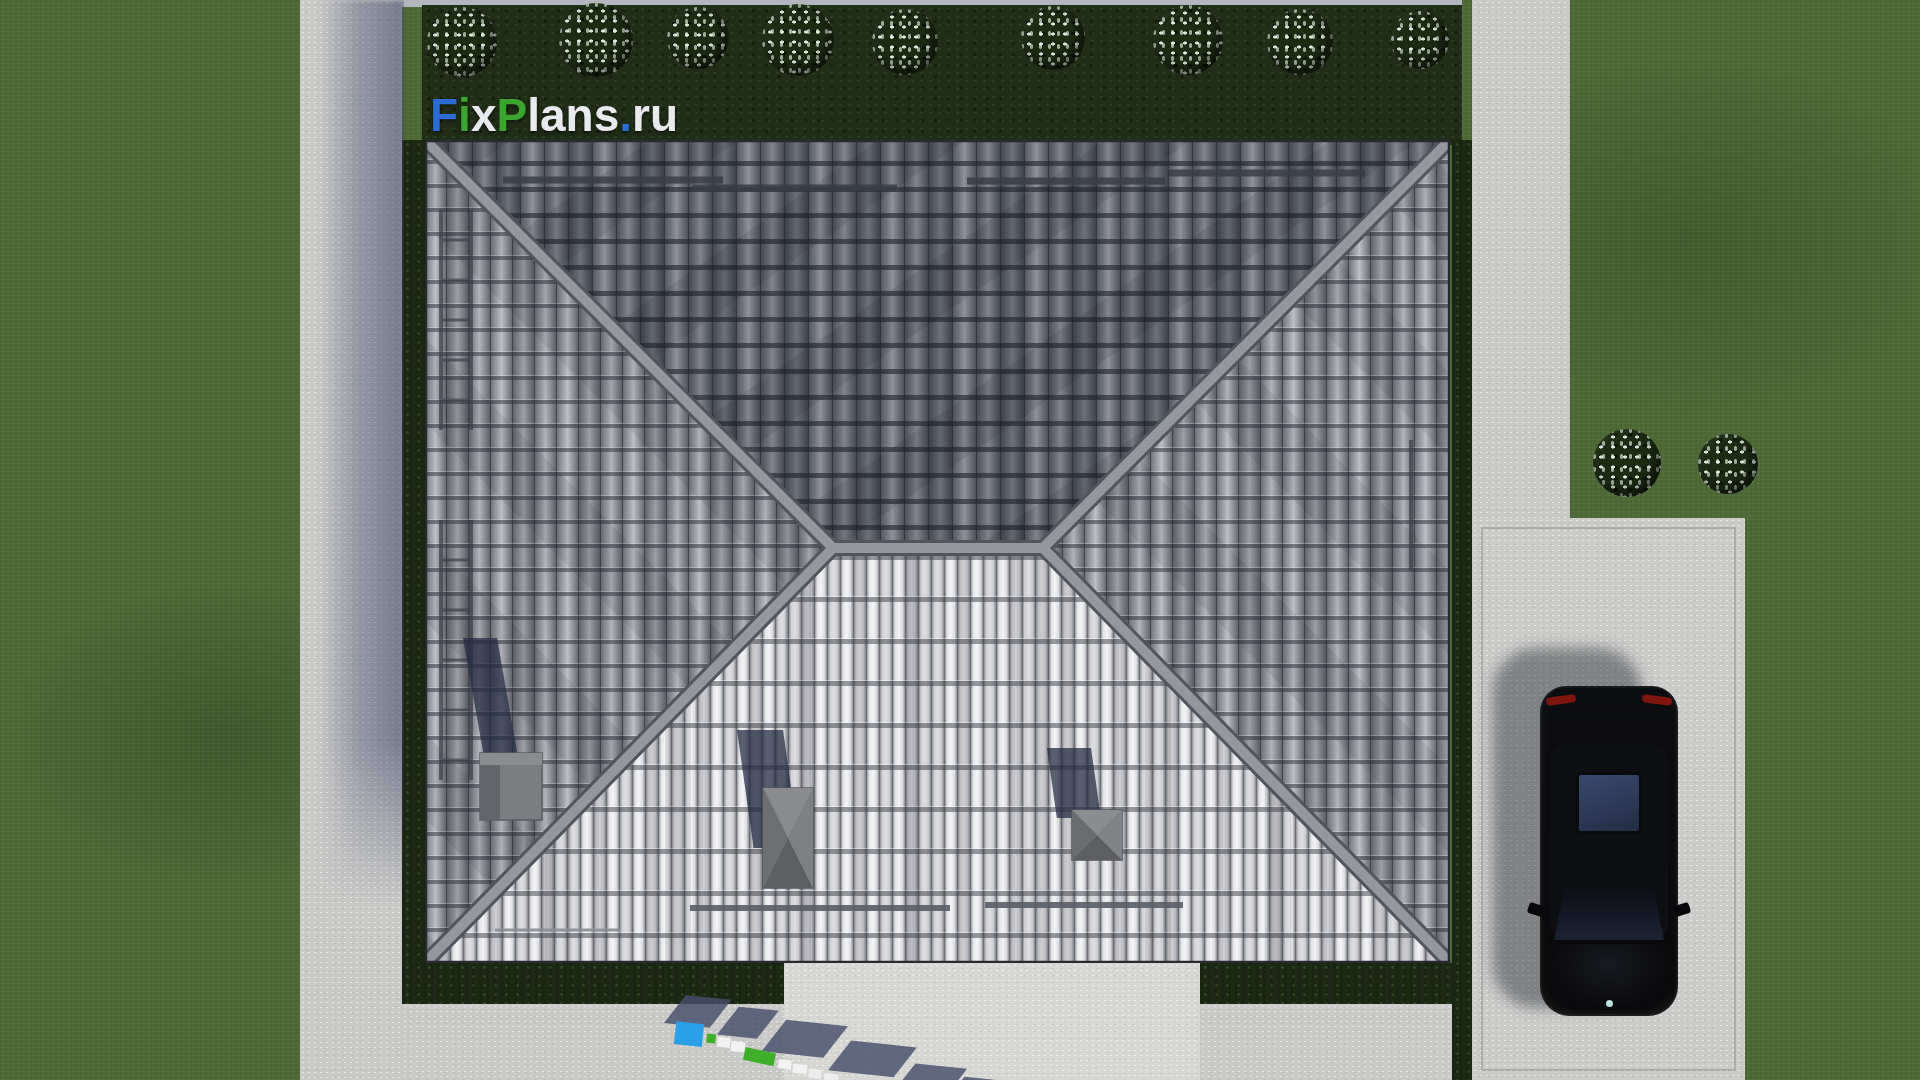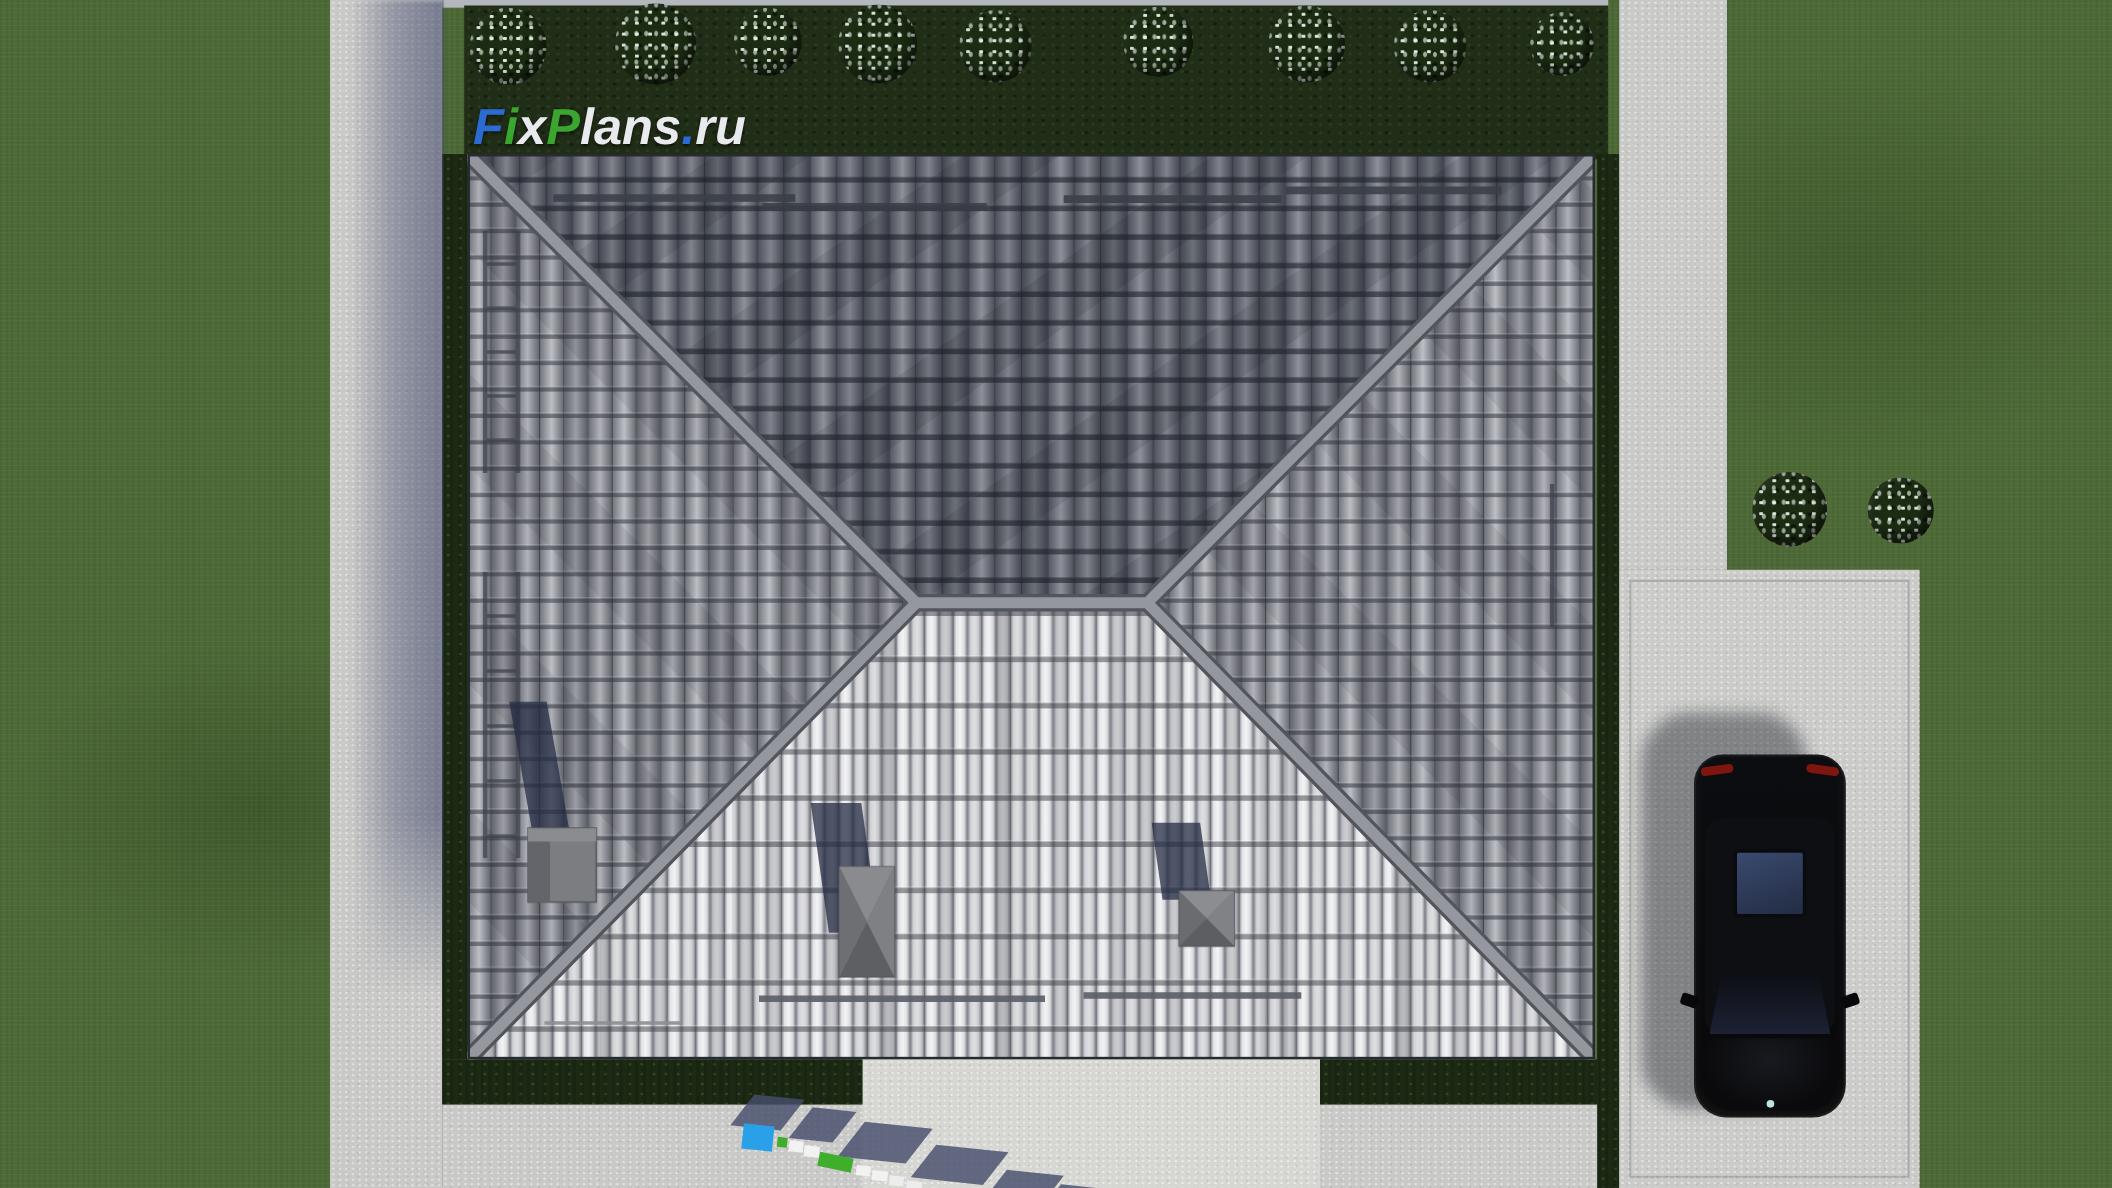--- a/index.html
+++ b/index.html
@@ -263,21 +263,21 @@
   <div class="bush" style="left:762px;top:4px;width:72px;height:72px;"></div>
   <div class="bush" style="left:872px;top:9px;width:66px;height:66px;"></div>
   <div class="bush" style="left:1021px;top:6px;width:64px;height:64px;"></div>
   <div class="bush" style="left:1153px;top:5px;width:70px;height:70px;"></div>
   <div class="bush" style="left:1267px;top:9px;width:66px;height:66px;"></div>
   <div class="bush" style="left:1391px;top:11px;width:58px;height:58px;"></div>
 
   <div class="bush" style="left:1593px;top:429px;width:68px;height:68px;"></div>
   <div class="bush" style="left:1698px;top:434px;width:60px;height:60px;"></div>
 
-  <div class="abs logo-top" style="left:430px;top:92px;font-style:italic;">
+  <div class="abs logo-top" style="left:430px;top:92px;">
     <span style="color: rgb(43, 108, 212);">F</span><span style="color: rgb(58, 165, 47);">i</span><span style="color: rgb(233, 234, 238);">x</span><span style="color: rgb(58, 165, 47);">P</span><span style="color: rgb(233, 234, 238);">lans</span><span style="color: rgb(43, 108, 212);">.</span><span style="color: rgb(233, 234, 238);">ru</span>
   </div>
 
   <div class="abs" style="left:1540px;top:686px;width:138px;height:330px;">
     <div class="abs car-shadow" style="left:-48px;top:-38px;width:150px;height:360px;"></div>
     <div class="abs car-body"></div>
     <div class="abs taillight" style="left:6px;top:10px;width:30px;height:8px;transform:rotate(-8deg);"></div>
     <div class="abs taillight" style="left:102px;top:10px;width:30px;height:8px;transform:rotate(8deg);"></div>
     <div class="abs car-cabin" style="left:10px;top:58px;width:118px;height:196px;"></div>
     <div class="abs car-sunroof" style="left:36px;top:86px;width:60px;height:56px;"></div>

